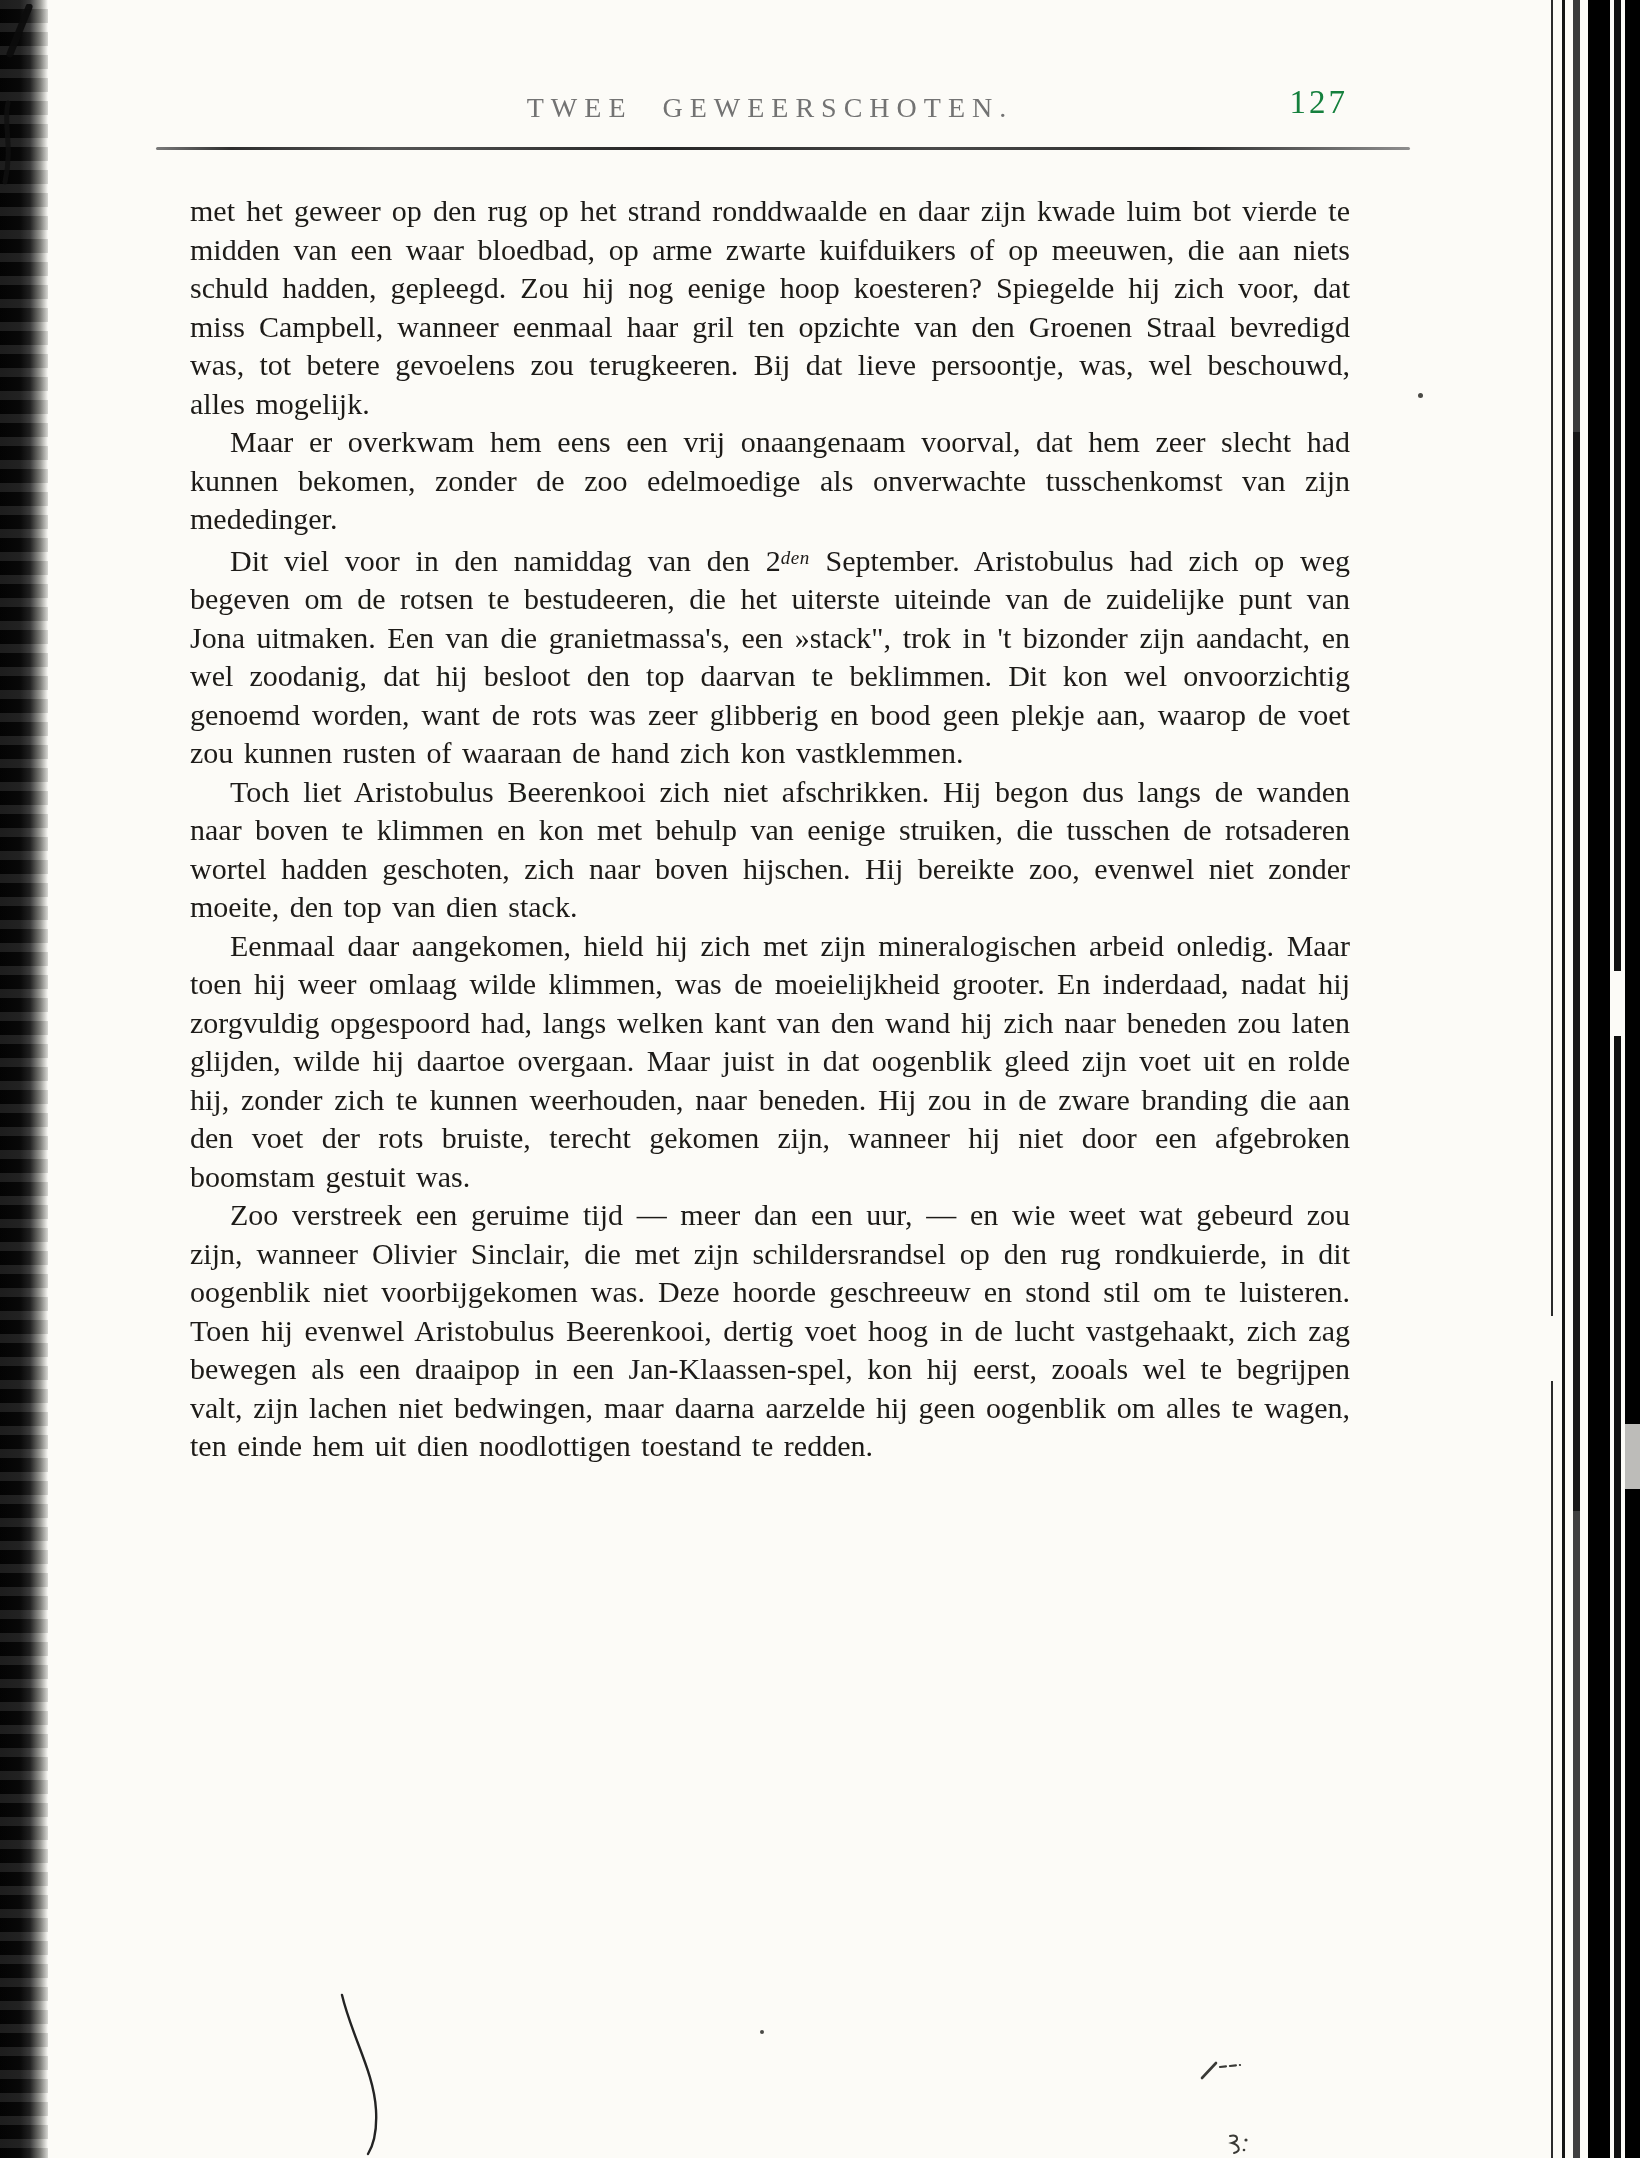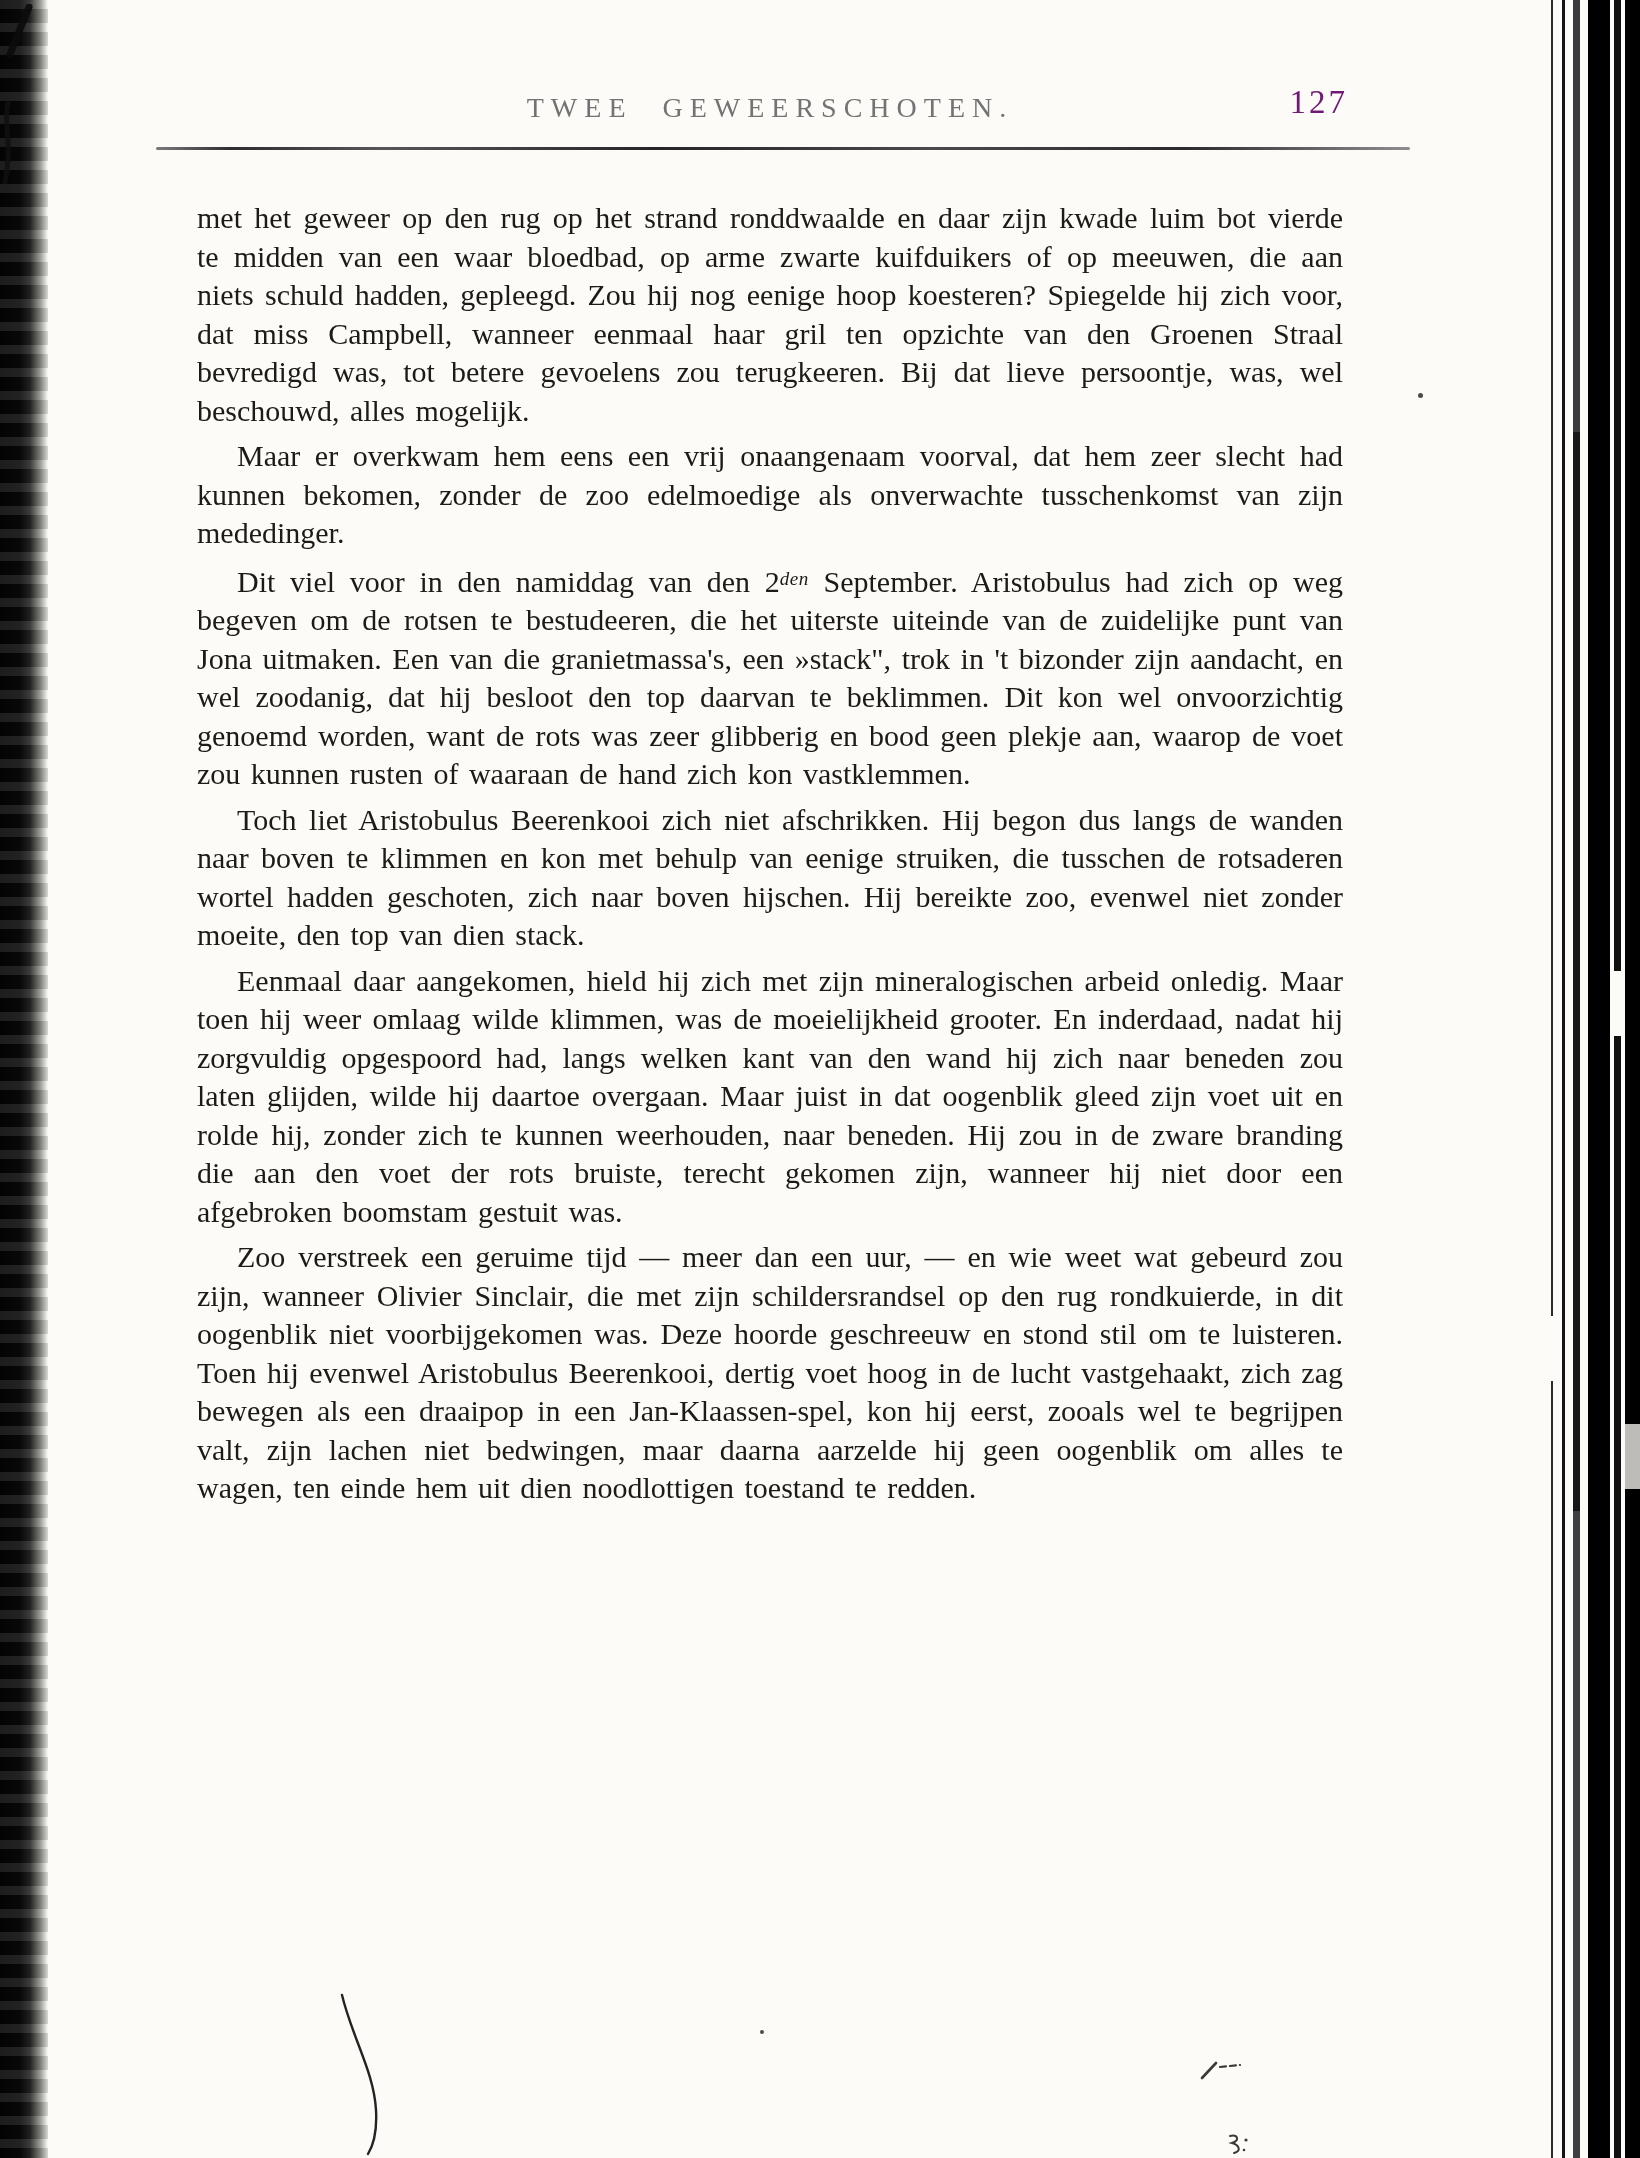--- a/index.html
+++ b/index.html
@@ -40,32 +40,32 @@
 
   
   .content { position: absolute; left: 190px; top: 0; width: 1160px; }
   .running-title {
     position: absolute; top: 92px; left: 0; right: 0;
     text-align: center; font-size: 28px; letter-spacing: 7px; word-spacing: 16px;
     color: #737373;
   }
   .page-number {
     position: absolute; top: 84px; right: 2px;
-    font-size: 33px; letter-spacing: 3px; color: #701a75;
+    font-size: 33px; letter-spacing: 3px; color: #15803d;
   }
   .rule {
     position: absolute; left: -34px; top: 147px; width: 1254px; height: 3px; border-radius: 2px;
     background: linear-gradient(90deg, #7a7a7a 0%, #2e2e2e 6%, #565656 18%, #262626 40%, #4a4a4a 62%, #2b2b2b 82%, #8e8e8e 100%);
   }
   .text-block {
     position: absolute; left: 0; top: 192px; width: 1160px;
     font-size: 30px; line-height: 38.5px;
     text-align: justify; word-spacing: 3px;
   }
-  .text-block p { margin: 7px; padding: 0; }
+  .text-block p { margin: 0; padding: 0; }
   .text-block p.indent { text-indent: 40px; }
   .ord { font-size: 19px; vertical-align: 7px; letter-spacing: 0.5px; font-style: italic; }
 
   
   .pen-stroke { position: absolute; left: 322px; top: 1992px; }
   .ink-mark-a { position: absolute; left: 1196px; top: 2056px; }
   .ink-mark-b { position: absolute; left: 1222px; top: 2132px; }
   .speck { position: absolute; width: 5px; height: 5px; border-radius: 50%; background: #4a4a46; }
   .speck1 { left: 1418px; top: 393px; }
   .speck2 { left: 760px; top: 2030px; width: 4px; height: 4px; }

